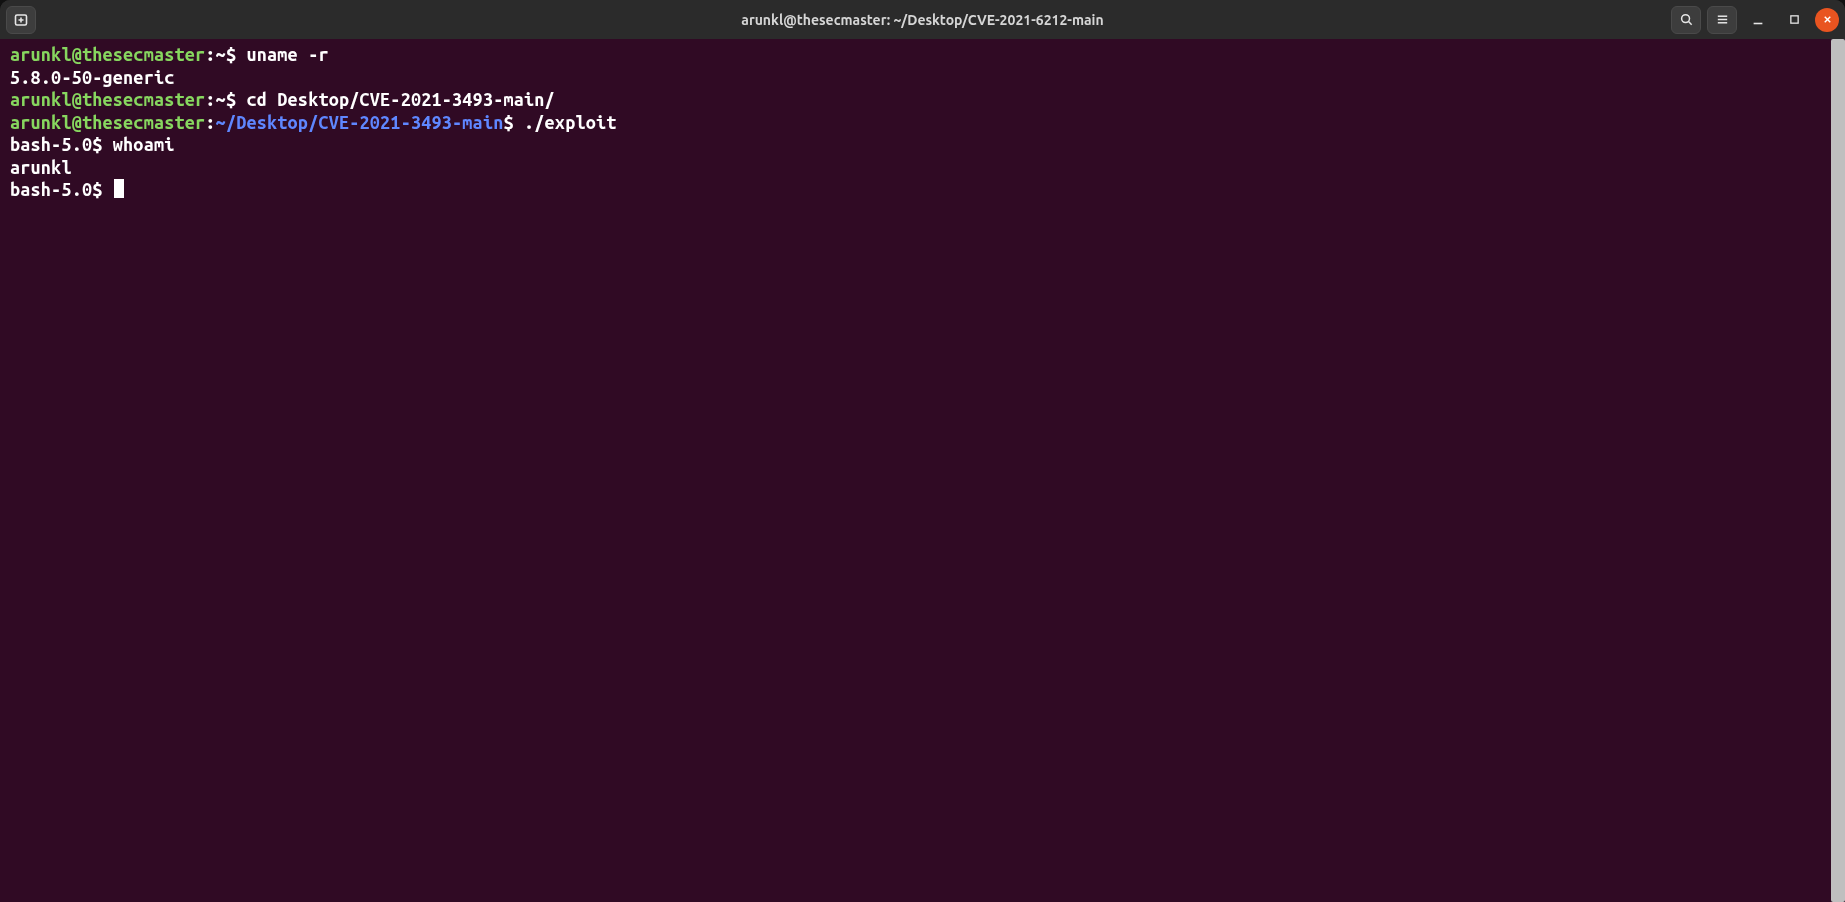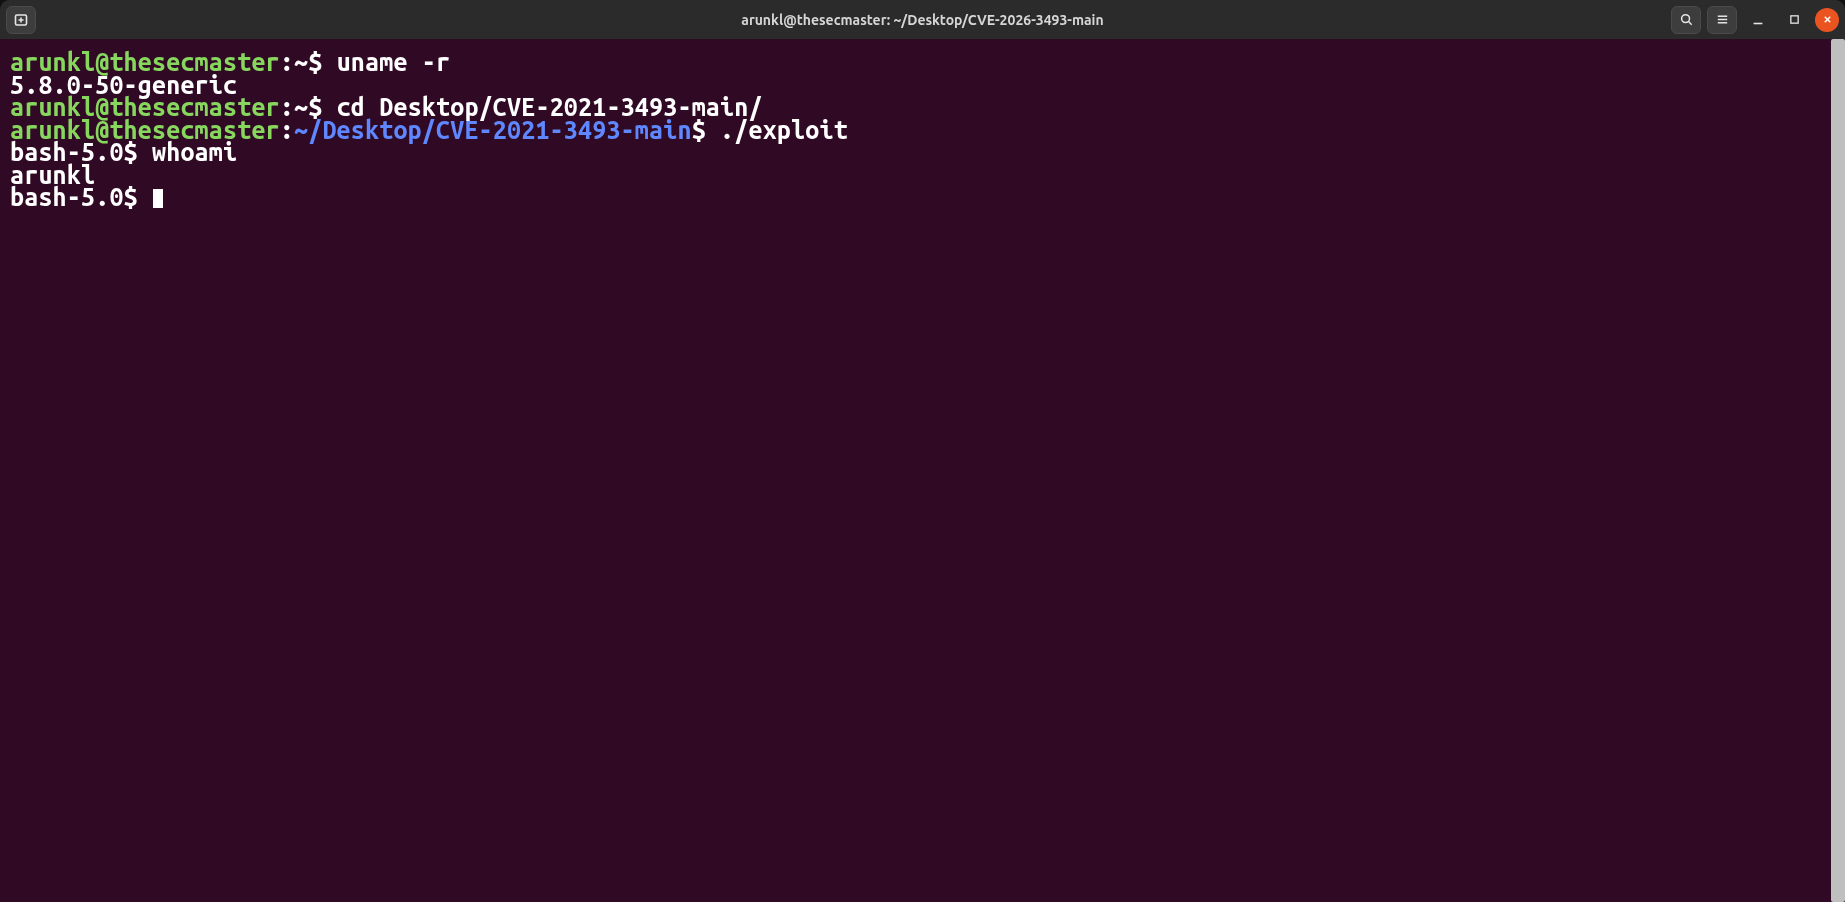--- a/index.html
+++ b/index.html
@@ -83,22 +83,22 @@
 
   
   .term-wrap {
     flex: 1 1 auto;
     display: flex;
     background: var(--term-bg);
     min-height: 0;
   }
   .terminal {
     flex: 1 1 auto;
-    padding: 12px 10px;
-    font-size: 25px;
+    padding: 4px 10px;
+    font-size: 18px;
     line-height: 22.5px;
     font-weight: 700;
     white-space: pre;
     color: var(--text-white);
     letter-spacing: 0.2px;
     overflow: hidden;
     border-radius: 8px;
   }
   .prompt-user { color: var(--text-green); }
   .prompt-colon { color: var(--text-white); }
@@ -141,21 +141,21 @@
         <span>
           <svg width="16" height="16" viewBox="0 0 16 16" fill="none" stroke="currentColor" stroke-width="1.6">
             <rect x="2.5" y="3" width="11" height="10" rx="1.5"></rect>
             <line x1="8" y1="5.5" x2="8" y2="10.5"></line>
             <line x1="5.5" y1="8" x2="10.5" y2="8"></line>
           </svg>
         </span>
       </div>
     </div>
 
-    <div class="title-text">arunkl@thesecmaster: ~/Desktop/CVE-2026-3493-main</div>
+    <div class="title-text">arunkl@thesecmaster: ~/Desktop/CVE-2021-6212-main</div>
 
     <div class="right-group">
       <div class="tb-btn">
         <span>
           <svg width="15" height="15" viewBox="0 0 16 16" fill="none" stroke="currentColor" stroke-width="1.6">
             <circle cx="7" cy="7" r="4.2"></circle>
             <line x1="10.2" y1="10.2" x2="13.5" y2="13.5"></line>
           </svg>
         </span>
       </div>

